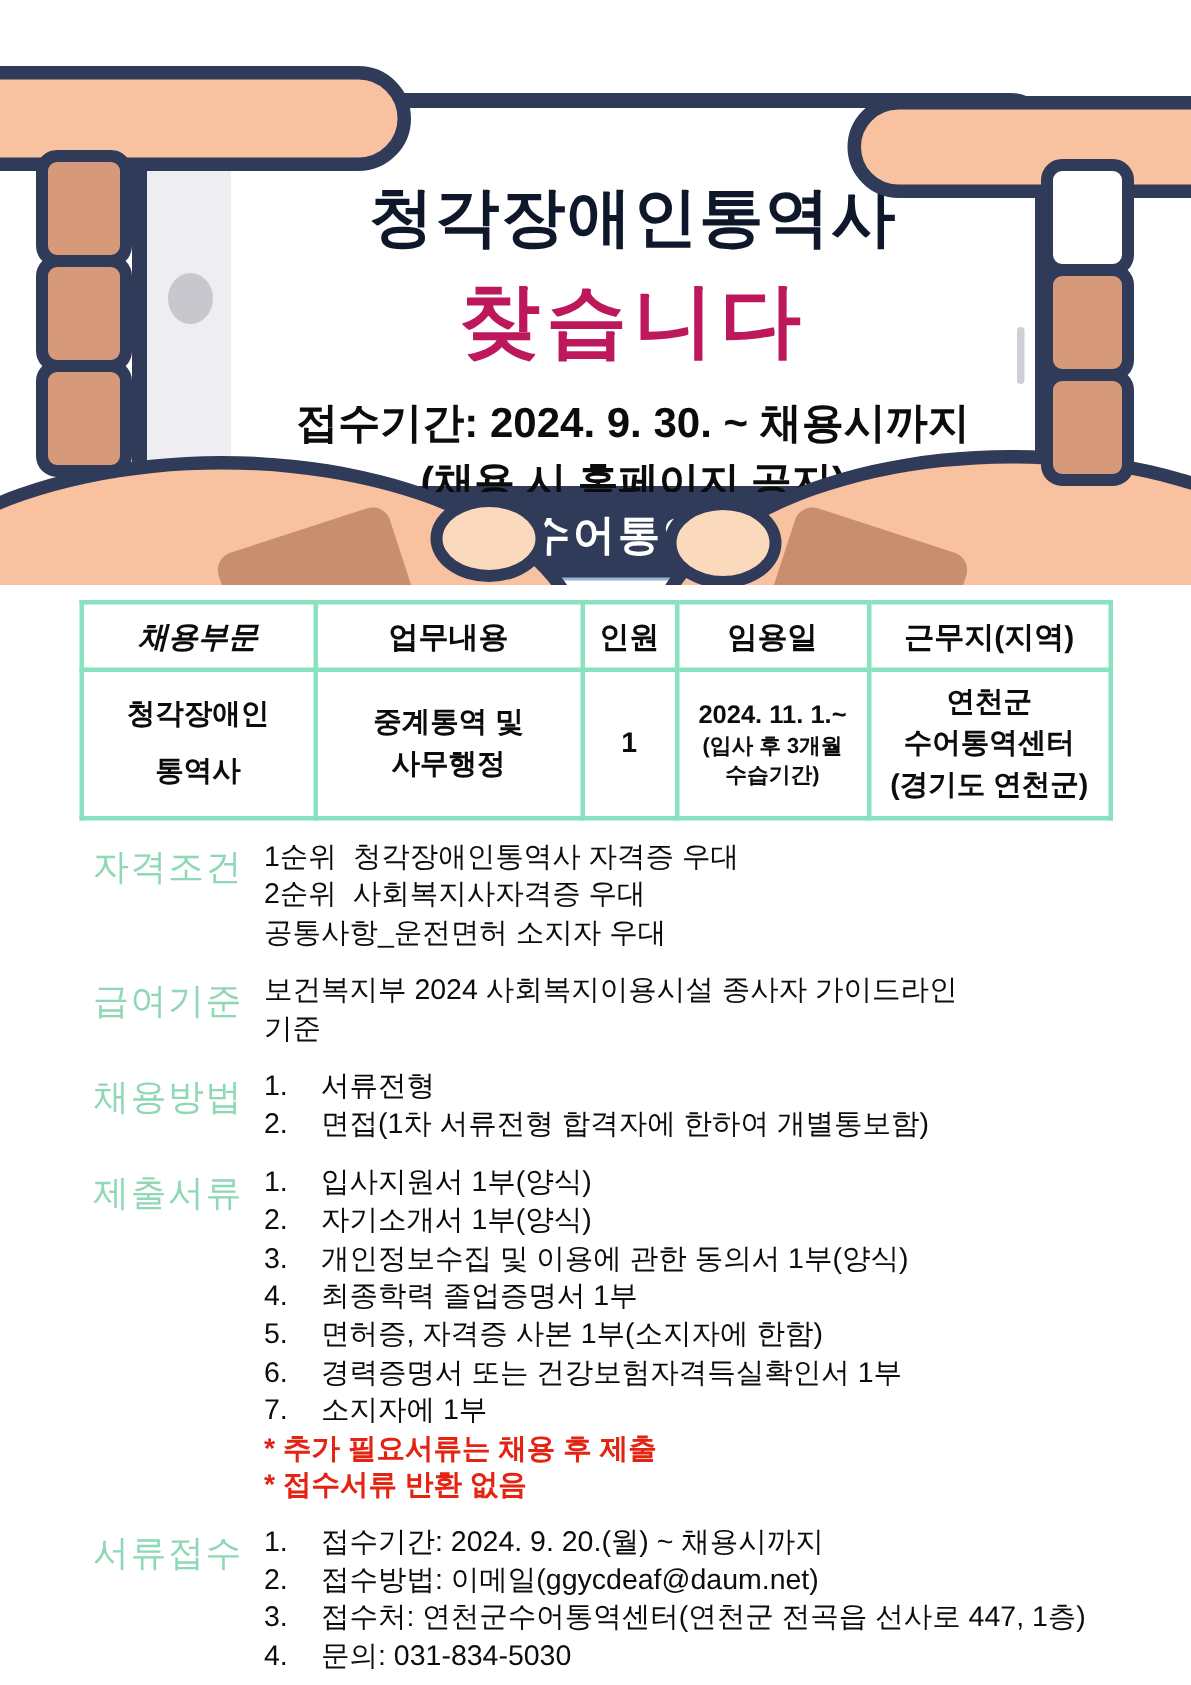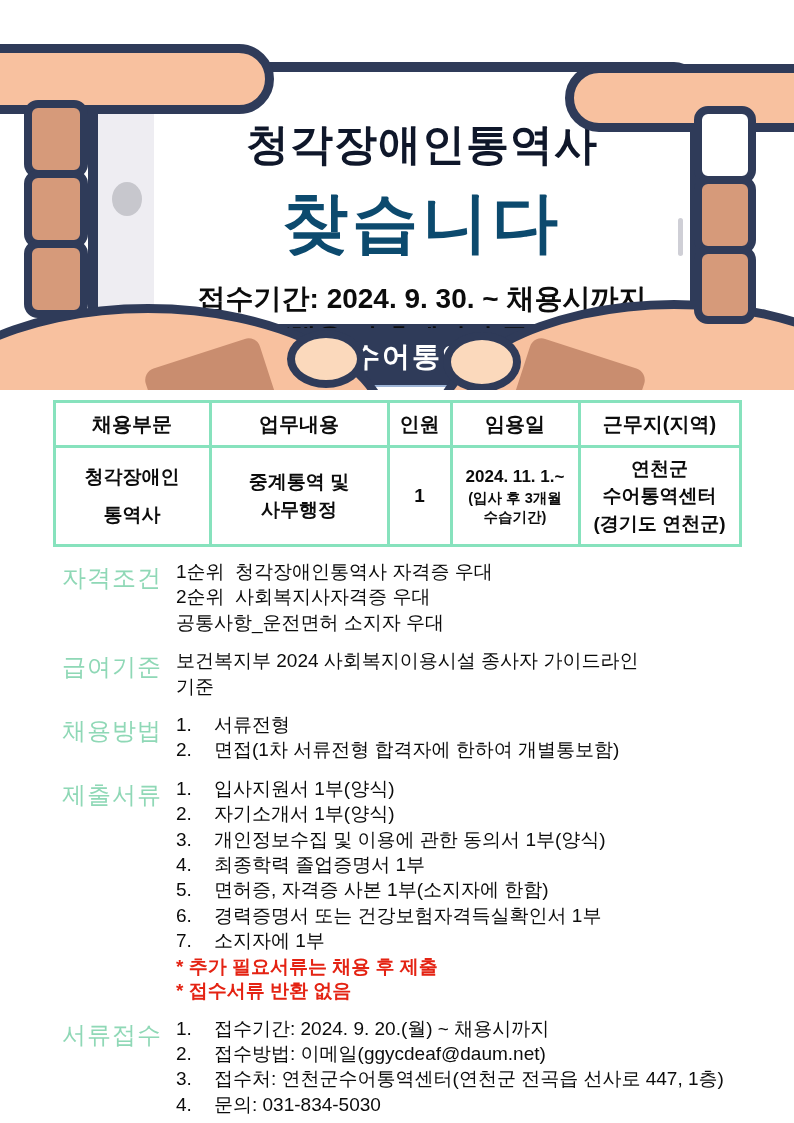--- a/index.html
+++ b/index.html
@@ -9,21 +9,21 @@
   }
   
   .hero{position:relative;width:794px;height:390px;background:#fff;overflow:hidden;}
   .phone{position:absolute;left:88px;top:62px;width:592px;height:252px;background:#fff;
     border:10px solid #2f3b59;border-radius:26px;z-index:2;}
   .bezel{position:absolute;left:0;top:0;bottom:0;width:56px;background:#eeedf2;border-radius:16px 0 0 16px;}
   .home-btn{position:absolute;left:14px;top:110px;width:30px;height:34px;background:#c7c7cd;border-radius:50%;}
   .side-bar{position:absolute;right:7px;top:146px;width:5px;height:38px;background:#cfcfd6;border-radius:3px;}
   .screen{position:absolute;left:56px;top:0;right:0;bottom:0;text-align:center;}
   .scr-title1{margin-top:44px;font-size:43px;font-weight:bold;letter-spacing:1px;color:#0f172a;}
-  .scr-title2{margin-top:4px;font-size:66px;font-weight:800;letter-spacing:4px;color:#0c4a6e;}
+  .scr-title2{margin-top:4px;font-size:54px;font-weight:800;letter-spacing:4px;color:#be185d;}
   .scr-sub1{margin-top:12px;font-size:28px;font-weight:600;color:#0c0c0c;}
   .scr-sub2{margin-top:2px;font-size:27px;font-weight:600;color:#0c0c0c;}
   
   .finger-top-left{position:absolute;left:-44px;top:44px;width:300px;height:52px;background:#f8c19f;
     border:9px solid #2f3b59;border-radius:0 38px 38px 0;z-index:6;}
   .finger-top-right{position:absolute;left:565px;top:64px;width:300px;height:50px;background:#f8c19f;
     border:9px solid #2f3b59;border-radius:38px 0 0 38px;z-index:6;}
   .fingers-left{position:absolute;left:24px;top:100px;width:64px;z-index:6;}
   .fingers-right{position:absolute;left:694px;top:106px;width:62px;z-index:6;}
   .seg{height:62px;background:#d69a7a;border:8px solid #2f3b59;border-radius:14px;margin-top:-8px;}
@@ -43,21 +43,21 @@
     border:8px solid #2f3b59;border-radius:50%;z-index:7;}
   .navy-band{position:absolute;left:37px;right:37px;top:328px;height:57px;background:#2f3b59;z-index:4;
     color:#fff;text-align:center;font-size:28px;font-weight:bold;line-height:57px;letter-spacing:2px;}
   .hero-line{position:absolute;left:0;right:0;top:384px;height:3px;background:#9db4d6;z-index:3;}
   
   table.job{width:671px;margin:10px auto 0;border-collapse:collapse;table-layout:fixed;}
   table.job th,table.job td{border:3px solid #87e2bd;text-align:center;vertical-align:middle;
     color:#0c0c0c;background:#fff;padding:0;}
   table.job th{height:42px;font-size:20px;font-weight:bold;}
   table.job td{height:96px;font-size:19px;font-weight:bold;line-height:1.45;}
-  .c1{width:153px;} .c2{width:175px;} .c3{width:60px;} .c4{width:125px;} .c5{width:158px;}
+  .c1{width:153px;font-style:italic;} .c2{width:175px;} .c3{width:60px;} .c4{width:125px;} .c5{width:158px;}
   .cell-gap > div + div{margin-top:10px;}
   .date-main{font-size:17px;font-weight:bold;}
   .date-note{font-size:14.5px;font-weight:bold;line-height:1.3;}
   
   .sections{margin:14px 0 0 62px;width:700px;}
   .sec{display:flex;margin-bottom:13px;}
   .sec-label{flex:0 0 114px;font-size:24px;color:#8fd8b6;padding-top:1px;letter-spacing:1px;}
   .sec-body{font-size:19px;line-height:1.18;color:#0c0c0c;}
   .plain{white-space:pre-wrap;margin-bottom:3px;}
   .numlist{counter-reset:n;}

